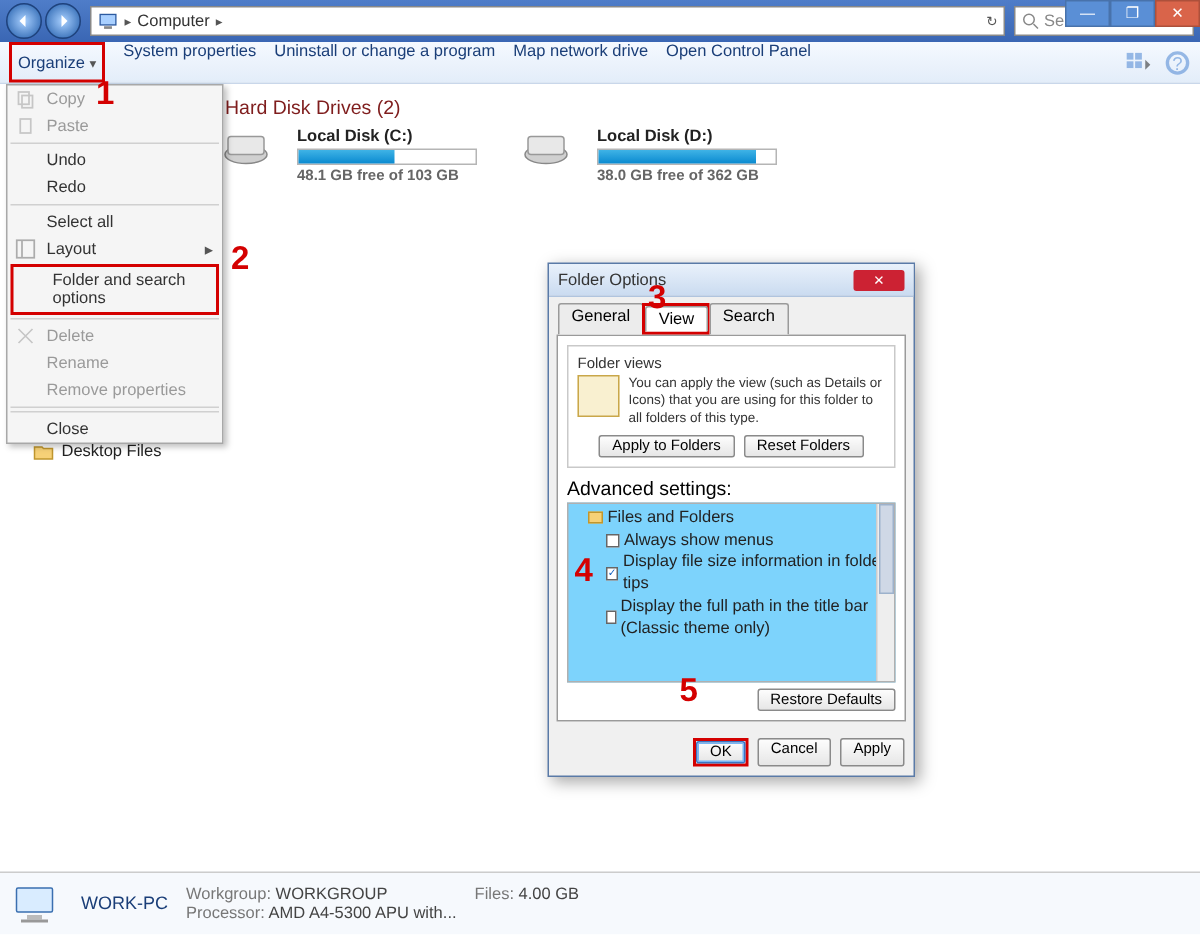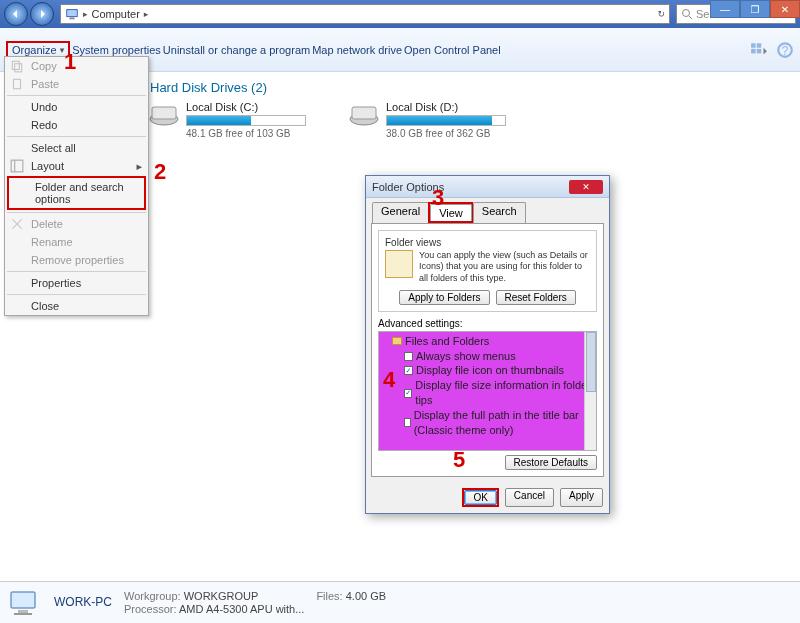--- a/index.html
+++ b/index.html
@@ -13,40 +13,40 @@
 .addr { flex: 1; height: 20px; background:#fff; border:1px solid #888; margin:0 6px; display:flex; align-items:center; padding:0 4px; color:#333; gap:4px;}
 .addr .comp-icon { width:14px; height:14px; }
 .search { width: 120px; height: 20px; background:#fff; border:1px solid #888; display:flex; align-items:center; padding:0 4px; color:#888; gap:3px;}
 .win-controls { position:absolute; top:0; right:0; display:flex; }
 .win-controls div { width:30px; height:18px; border:1px solid rgba(0,0,0,.2); display:flex; align-items:center; justify-content:center; color:#fff; font-size:10px;}
 .win-min { background:#5a8fd6; }
 .win-max { background:#5a8fd6; }
 .win-close { background:#d9644a; width:45px;}
 
 
-.toolbar { height: 44px; background: linear-gradient(#f5f9ff,#e3edf9); border-bottom:1px solid #c9d7ea; display:flex; align-items:center; padding:0 6px; gap:2px; color:#1a3e78; }
+.toolbar { height: 28px; background: linear-gradient(#f5f9ff,#e3edf9); border-bottom:1px solid #c9d7ea; display:flex; padding:0 6px; gap:12px; color:#1a3e78; }
 .toolbar .item { cursor:default; }
 .organize-box { border:2px solid #d40000; padding:1px 4px; display:flex; align-items:center; gap:3px; color:#1a3e78; }
 .right-tools { margin-left:auto; display:flex; gap:8px; align-items:center;}
 .tool-icon { width:18px; height:18px; opacity:.6; }
 
 
 .dropdown { position:absolute; top:56px; left:4px; width:145px; background:#f5f5f5; border:1px solid #a8a8a8; box-shadow:2px 2px 4px rgba(0,0,0,.25); z-index:20; }
 .dropdown .mi { padding:3px 10px 3px 26px; color:#333; position:relative;}
 .dropdown .mi.disabled { color:#9a9a9a; }
 .dropdown .sep { height:1px; background:#d0d0d0; margin:2px 2px;}
 .dropdown .mi.arrow::after { content:"▸"; position:absolute; right:6px; color:#555;}
 .folder-opt-box { border:2px solid #d40000; margin:1px 2px; }
 .dd-icon { position:absolute; left:5px; top:2px; width:14px; height:14px; opacity:.5;}
 
 
 .mainpane { padding:8px 10px; }
-.section-head { color:#0369a1; font-size:13px; margin-bottom:6px; padding-left:140px;}
+.section-head { color:#7f1d1d; font-size:13px; margin-bottom:6px; padding-left:140px;}
 .drives { display:flex; gap:30px; padding-left:138px; }
-.drive { display:flex; gap:6px; width:170px; }
+.drive { display:flex; gap:18px; width:170px;font-weight:bold; }
 .drive-icon { width:32px; height:26px; }
 .drive-info { flex:1; }
 .drive-info .name { color:#222; margin-bottom:2px;}
 .progress { width:120px; height:11px; border:1px solid #b5b5b5; background:#fff; margin-bottom:2px; position:relative;}
 .progress .fill { position:absolute; top:0; left:0; height:100%; background:linear-gradient(#3fb3e6,#0a8ad0);}
 .drive-info .free { color:#666; font-size:10px;}
 
 
 .side-frag { position:absolute; top:256px; left:4px; width:144px; background:#fff; }
 .side-frag .si { display:flex; align-items:center; gap:5px; padding:2px 4px 2px 18px; color:#222;}
@@ -62,22 +62,22 @@
 .tab.active { background:#fff; position:relative; z-index:2;}
 .tab-view-wrap { border:2px solid #d40000; }
 .dlg-body { background:#fff; border:1px solid #9a9a9a; margin:0 5px 5px 5px; padding:6px; }
 .group { border:1px solid #c9c9c9; padding:6px; margin-bottom:6px;}
 .group-title { font-size:10px; color:#333; margin-bottom:2px;}
 .fv-row { display:flex; gap:6px; align-items:flex-start;}
 .fv-icon { width:28px; height:28px; border:1px solid #c9a74a; background:#f9f0d0;}
 .fv-text { font-size:9px; color:#333; line-height:1.25; flex:1;}
 .fv-btns { display:flex; gap:6px; justify-content:center; margin-top:6px;}
 .btn { padding:1px 8px; border:1px solid #8a8a8a; background:linear-gradient(#fdfdfd,#e6e6e6); border-radius:2px; font-size:10px; cursor:default;}
-.adv-title { font-size:10px; margin-bottom:2px;}
-.adv-list { border:1px solid #b0b0b0; height:120px; overflow:hidden; background:#d946ef; position:relative; padding:2px 3px;}
+.adv-title { font-size:13px; margin-bottom:2px;}
+.adv-list { border:1px solid #b0b0b0; height:120px; overflow:hidden; background:#7dd3fc; position:relative; padding:2px 3px;}
 .adv-list .row { display:flex; align-items:center; gap:3px; font-size:9px; color:#222; line-height:1.35; padding-left:10px;}
 .adv-list .row.indent1 { padding-left:22px;}
 .cb { width:9px; height:9px; border:1px solid #666; display:inline-flex; align-items:center; justify-content:center; font-size:7px; color:#1060c0; background:#fff;}
 .folder-mini { width:10px; height:8px; background:#f6d177; border:1px solid #c0962e; display:inline-block;}
 .scroll { position:absolute; right:0; top:0; width:12px; height:100%; background:#eee; border-left:1px solid #ccc;}
 .scroll .thumb { position:absolute; top:0; left:1px; width:10px; height:60px; background:#cfd8e6; border:1px solid #9db2cc;}
 .rest-row { text-align:right; margin-top:4px;}
 .dlg-buttons { display:flex; justify-content:flex-end; gap:6px; padding:6px;}
 .ok-box { border:2px solid #d40000; }
 .btn.def { border:1px solid #3a76c4; box-shadow: inset 0 0 0 1px #79b6f5;}
@@ -184,21 +184,20 @@
   <div class="folder-opt-box">
     <div class="mi">Folder and search options</div>
   </div>
   <div class="sep"></div>
   <div class="mi disabled"><svg class="dd-icon" viewBox="0 0 12 12">
         <path d="M2 2l8 8M10 2l-8 8" stroke="#999"></path>
       </svg><span>Delete</span></div>
   <div class="mi disabled">Rename</div>
   <div class="mi disabled">Remove properties</div>
   <div class="sep"></div>
-  <div class="mi">Properties</div>
   <div class="sep"></div>
   <div class="mi">Close</div>
 </div>
 
 <div class="side-frag">
   <div class="si">
       <svg class="sicn" viewBox="0 0 14 14">
         <rect width="14" height="14" fill="#d3e6ff"></rect>
         <circle cx="7" cy="7" r="3" fill="#4a7"></circle>
       </svg>
@@ -281,24 +280,20 @@
       <div class="row">
           <span class="folder-mini"></span>
           <span>Files and Folders</span>
         </div>
       <div class="row indent1">
           <span class="cb"></span>
           <span>Always show menus</span>
         </div>
       <div class="row indent1">
           <span class="cb">✓</span>
-          <span>Display file icon on thumbnails</span>
-        </div>
-      <div class="row indent1">
-          <span class="cb">✓</span>
           <span>Display file size information in folder tips</span>
         </div>
       <div class="row indent1">
           <span class="cb"></span>
           <span>Display the full path in the title bar (Classic theme only)</span>
         </div>
 
       <div class="scroll">
           <div class="thumb"></div>
         </div>

